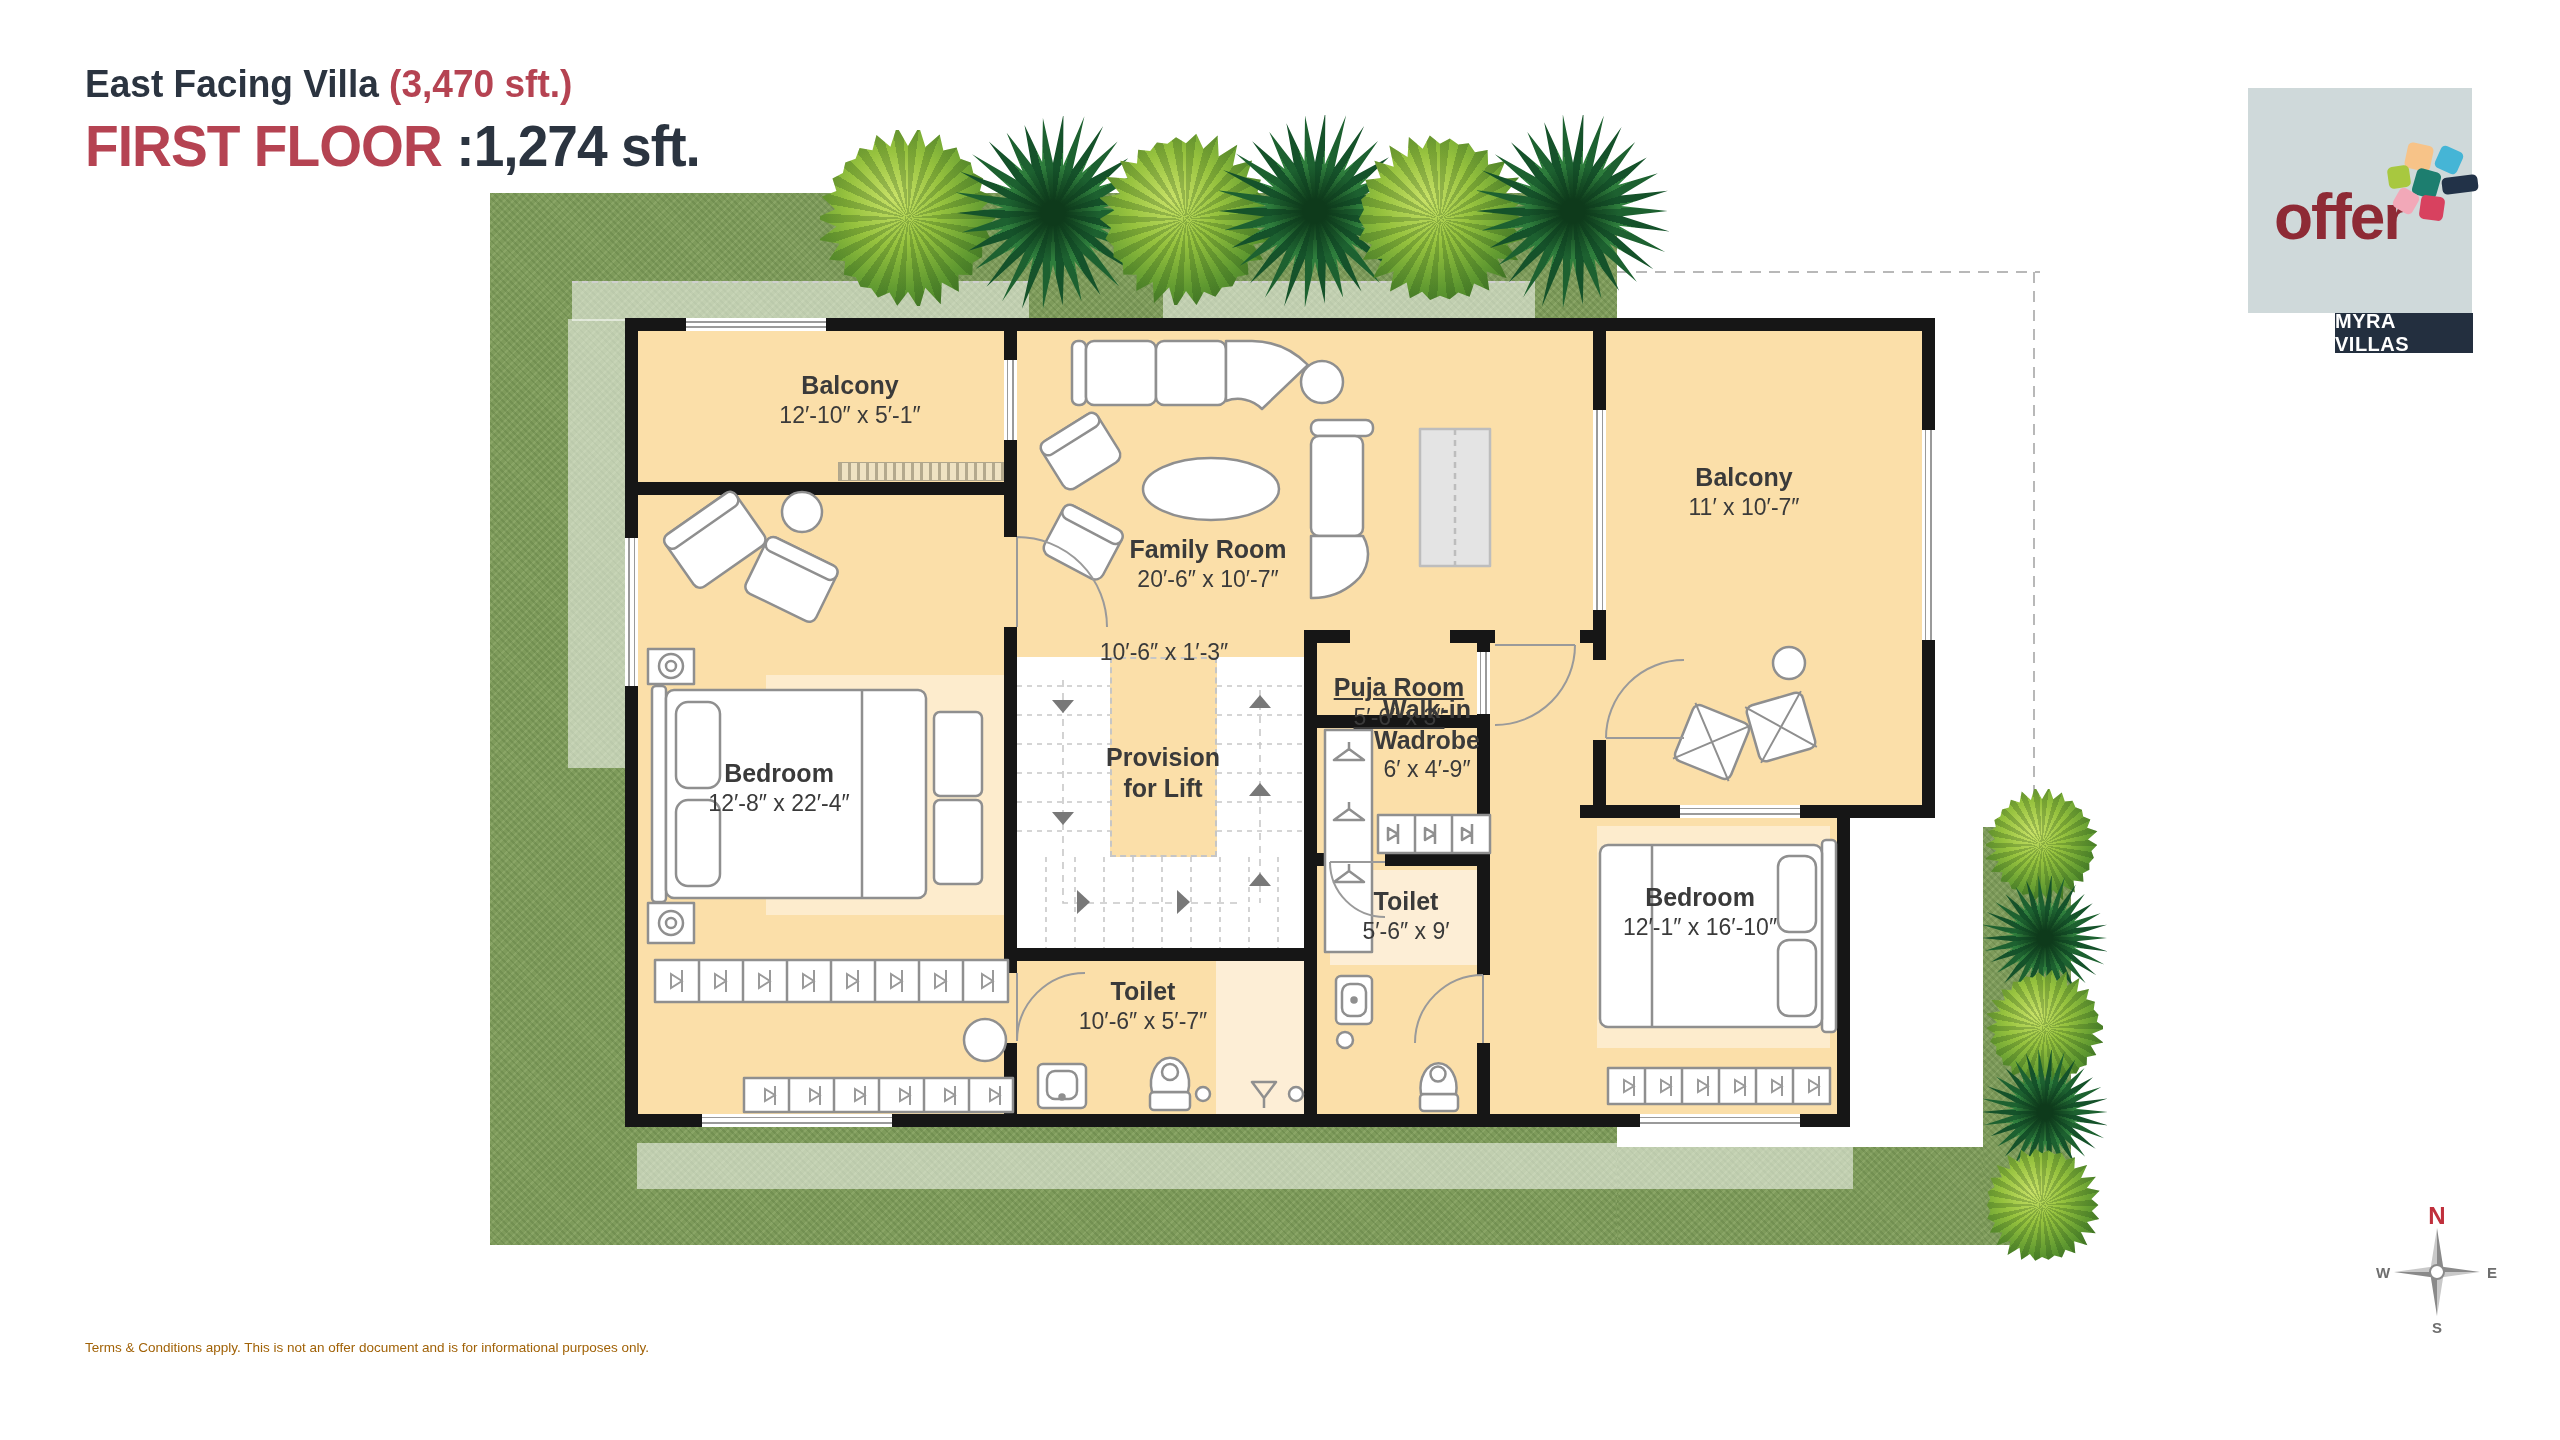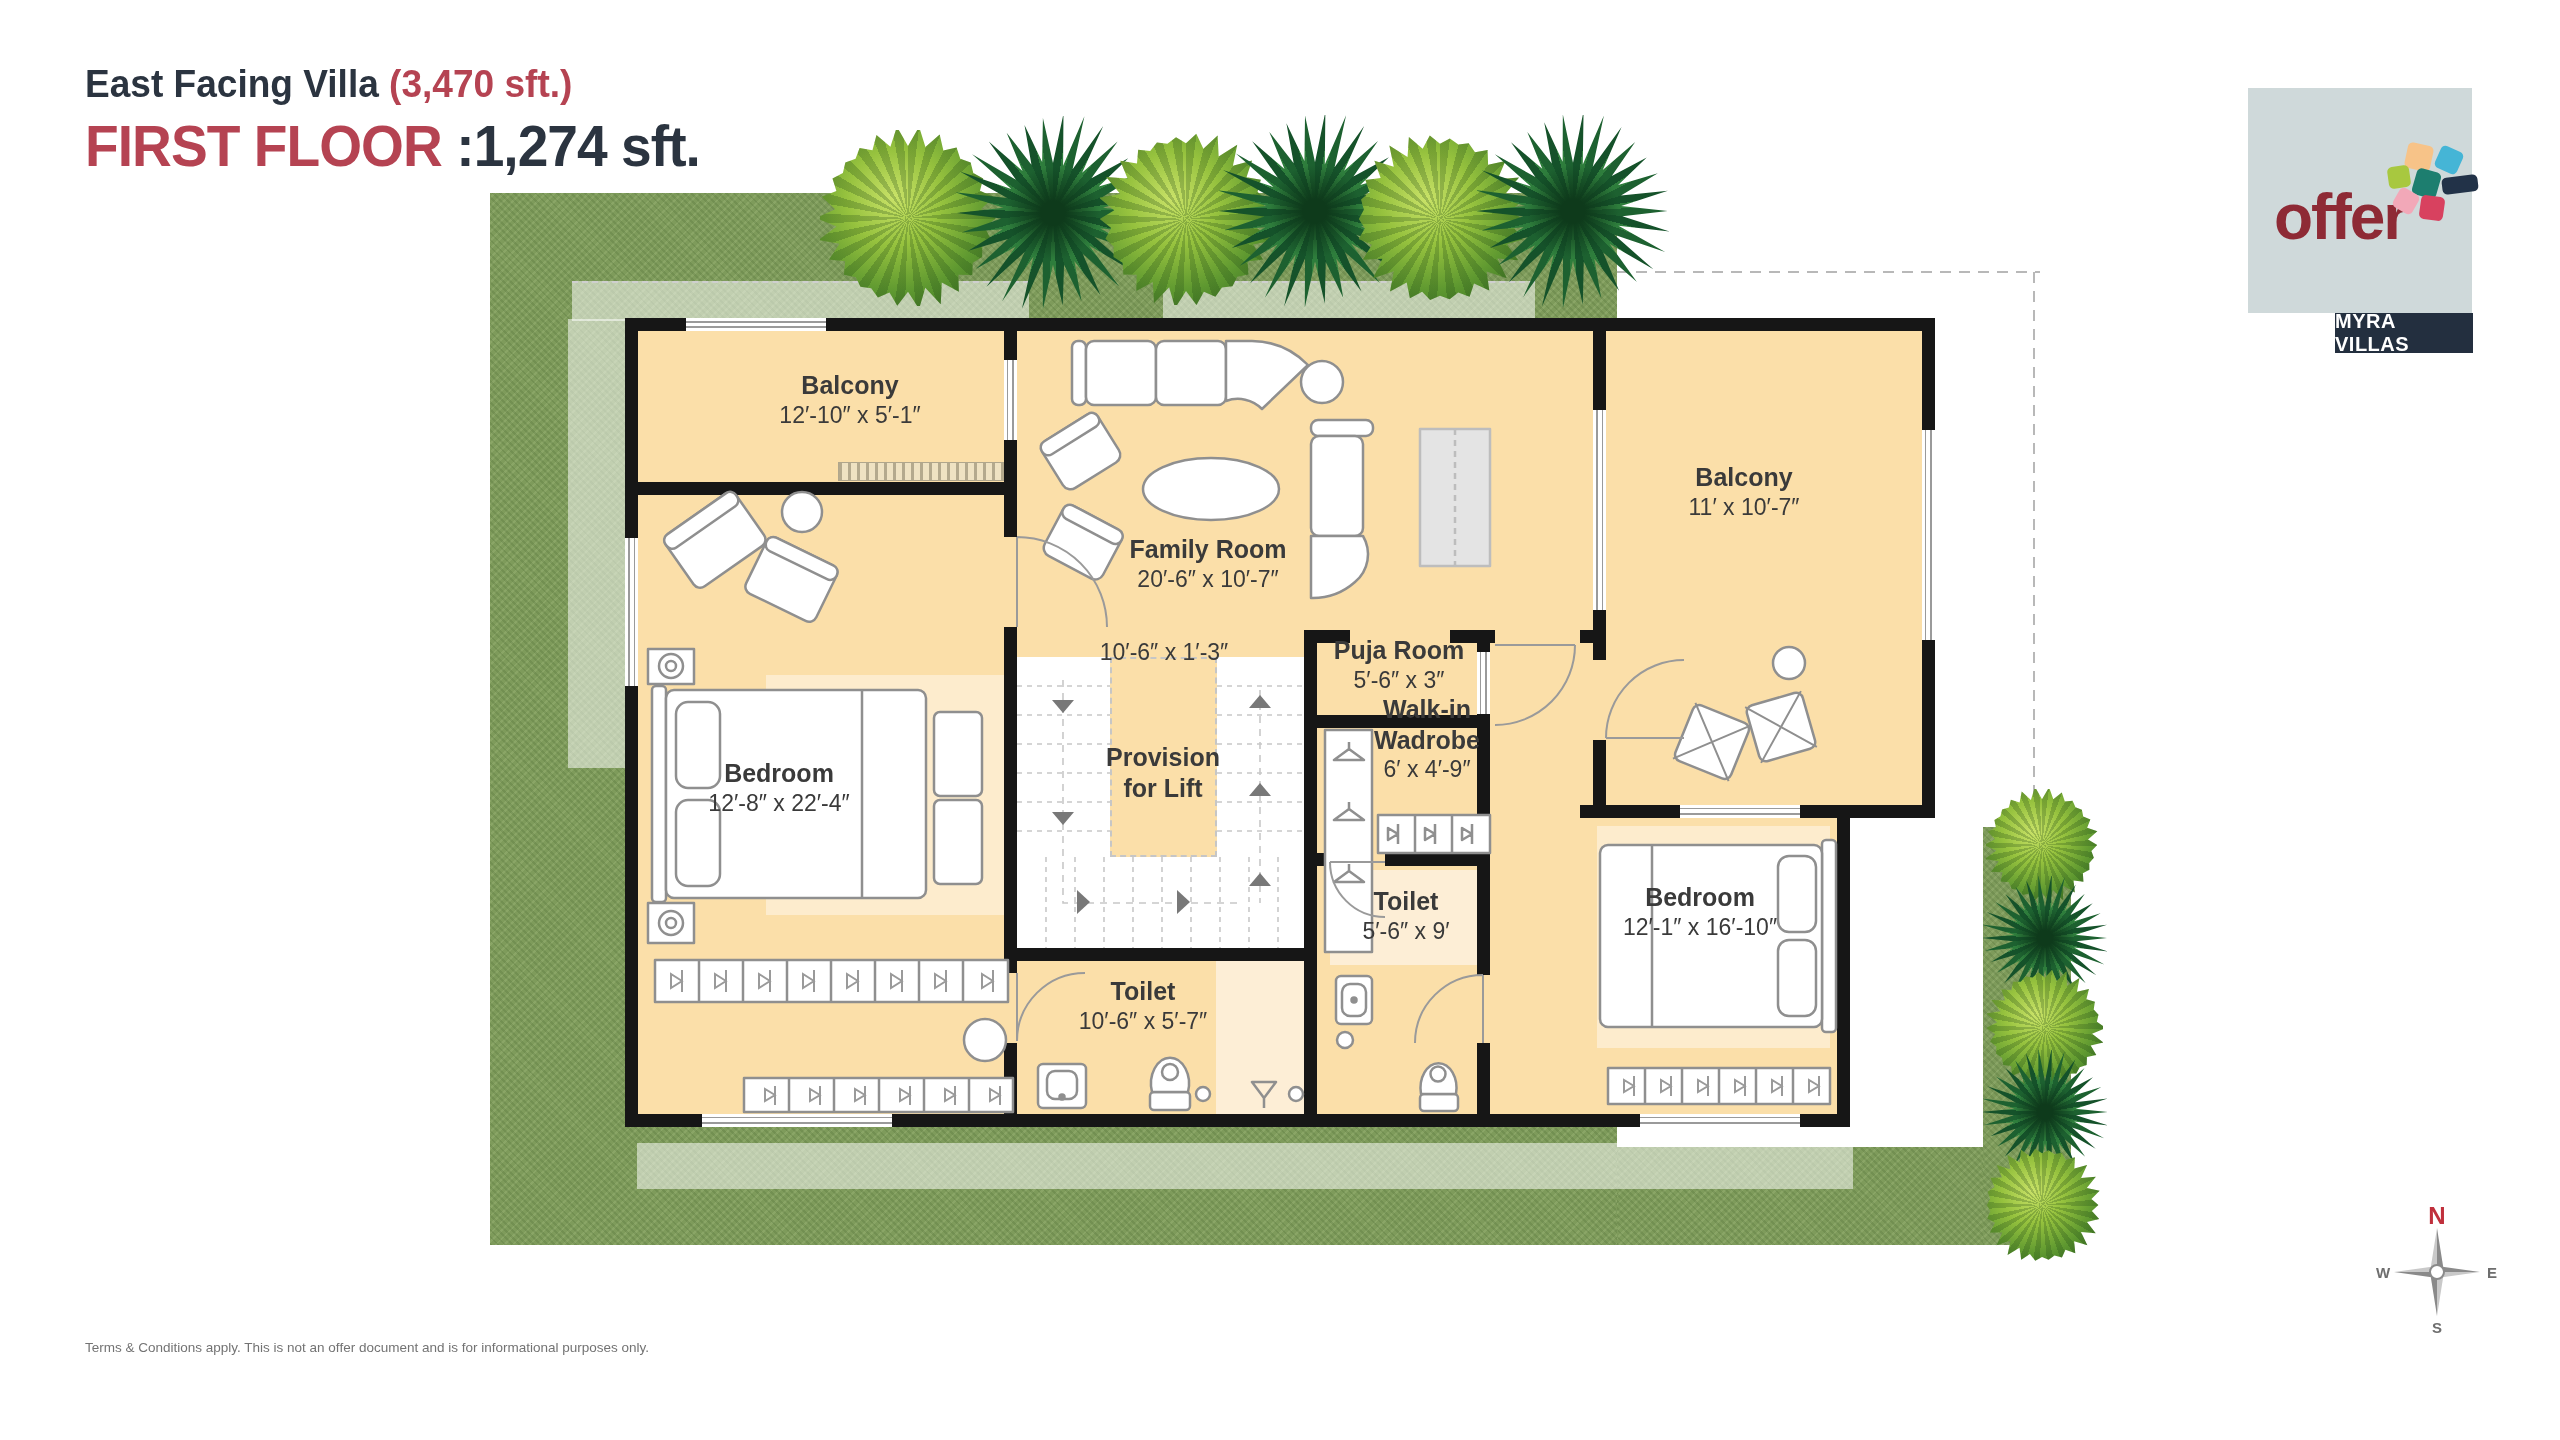--- a/index.html
+++ b/index.html
@@ -31,21 +31,21 @@
   #hdr .l1 .red{color:#B54352;}
   #hdr .l2{font-size:58px;font-weight:800;color:#2B3440;margin-top:6px;letter-spacing:-1px;}
   #hdr .l2 .red{color:#B54352;}
   
   #logo{position:absolute;left:2248px;top:88px;width:224px;height:225px;background:#CFD9DA;}
   #logo .brand{position:absolute;left:26px;top:92px;font-size:64px;font-weight:800;color:#8E2A35;letter-spacing:-2px;}
   .ast{position:absolute;border-radius:5px;}
   #badge{position:absolute;left:2335px;top:313px;width:138px;height:40px;background:#232F3F;color:#fff;
          display:flex;align-items:center;justify-content:center;font-size:20px;font-weight:700;letter-spacing:.5px;}
   
-  #foot{position:absolute;left:85px;top:1340px;font-size:13.5px;color:#737373;}
+  #foot{position:absolute;left:85px;top:1340px;font-size:13.5px;color:#a16207;}
   svg text{font-family:"Liberation Sans",sans-serif;}
 </style>
 </head>
 <body>
 
 <div id="canvas">
 
   <div class="grass" style="left:490px;top:193px;width:1127px;height:1052px;"></div>
   <div class="grass" style="left:1617px;top:1147px;width:453px;height:98px;"></div>
   <div class="grass" style="left:1983px;top:827px;width:88px;height:418px;"></div>
@@ -272,21 +272,21 @@
     <span class="nm">Balcony</span>
       <span class="dm">12′-10″ x 5′-1″</span>
   </div>
   <div class="label" style="left:1208px;top:534px;width:260px;">
     <span class="nm">Family Room</span>
       <span class="dm">20′-6″ x 10′-7″</span>
   </div>
   <div class="label" style="left:1164px;top:638px;width:240px;">
     <span class="dm">10′-6″ x 1′-3″</span>
   </div>
-  <div class="label" style="left:1399px;top:635px;width:170px;">
+  <div class="label" style="left:1399px;top:672px;width:170px;text-decoration:underline;">
     <span class="nm">Puja Room</span>
       <span class="dm">5′-6″ x 3″</span>
   </div>
   <div class="label" style="left:1163px;top:742px;width:140px;">
     <span class="nm">Provision for Lift</span>
   </div>
   <div class="label" style="left:1427px;top:694px;width:140px;">
     <span class="nm">Walk-in Wadrobe</span>
       <span class="dm">6′ x 4′-9″</span>
   </div>

